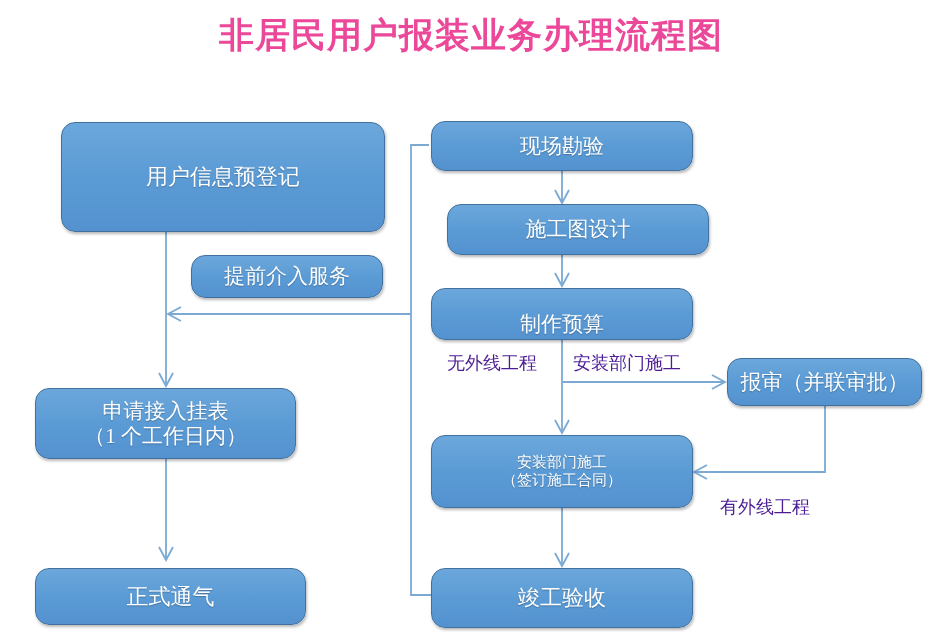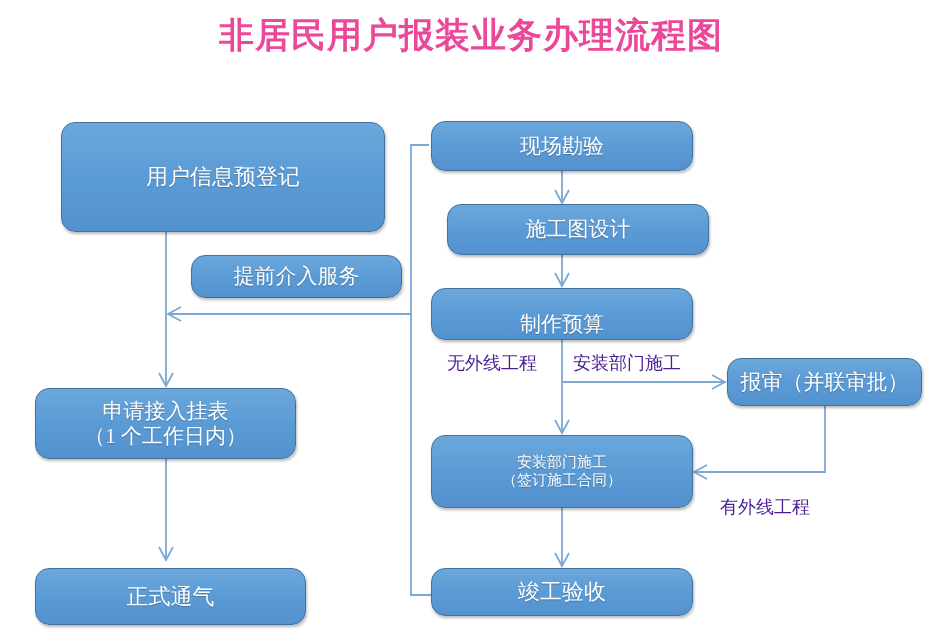--- a/index.html
+++ b/index.html
@@ -133,21 +133,21 @@
     <path class="conn" d="M411,314 L168,314"></path>
     <path class="arrowhead" d="M181,307 L168,314 L181,321"></path>
   </g>
 
 </svg>
 
 <div class="node" style="left:25px; top:122px; width:324px; height:110px; font-size:22px;margin-left:36px;">
   <span class="node-text">用户信息预登记</span>
 </div>
 
-<div class="node" style="left:191px; top:255px; width:211px; height:43px; font-size:21px;">
+<div class="node" style="left:191px; top:255px; width:192px; height:43px; font-size:21px;">
   <span class="node-text">提前介入服务</span>
 </div>
 
 <div class="node" style="left:35px; top:388px; width:261px; height:71px; font-size:21px;">
   <span class="node-text">申请接入挂表
 （1 个工作日内）</span>
 </div>
 
 <div class="node" style="left:35px; top:568px; width:271px; height:57px; font-size:22px;">
   <span class="node-text">正式通气</span>
@@ -167,21 +167,21 @@
 
 <div class="node" style="left:727px; top:358px; width:195px; height:48px; font-size:21px;">
   <span class="node-text">报审（并联审批）</span>
 </div>
 
 <div class="node" style="left:431px; top:435px; width:262px; height:73px; font-size:15px;">
   <span class="node-text">安装部门施工
 （签订施工合同）</span>
 </div>
 
-<div class="node" style="left:431px; top:568px; width:262px; height:48px; font-size:22px;">
+<div class="node" style="left:431px; top:568px; width:262px; height:60px; font-size:22px;">
   <span class="node-text">竣工验收</span>
 </div>
 
 <div class="edge-label" style="left:447px; top:351px;">无外线工程</div>
 
 <div class="edge-label" style="left:573px; top:351px;">安装部门施工</div>
 
 <div class="edge-label" style="left:720px; top:495px;">有外线工程</div>
 
 </body></html>

